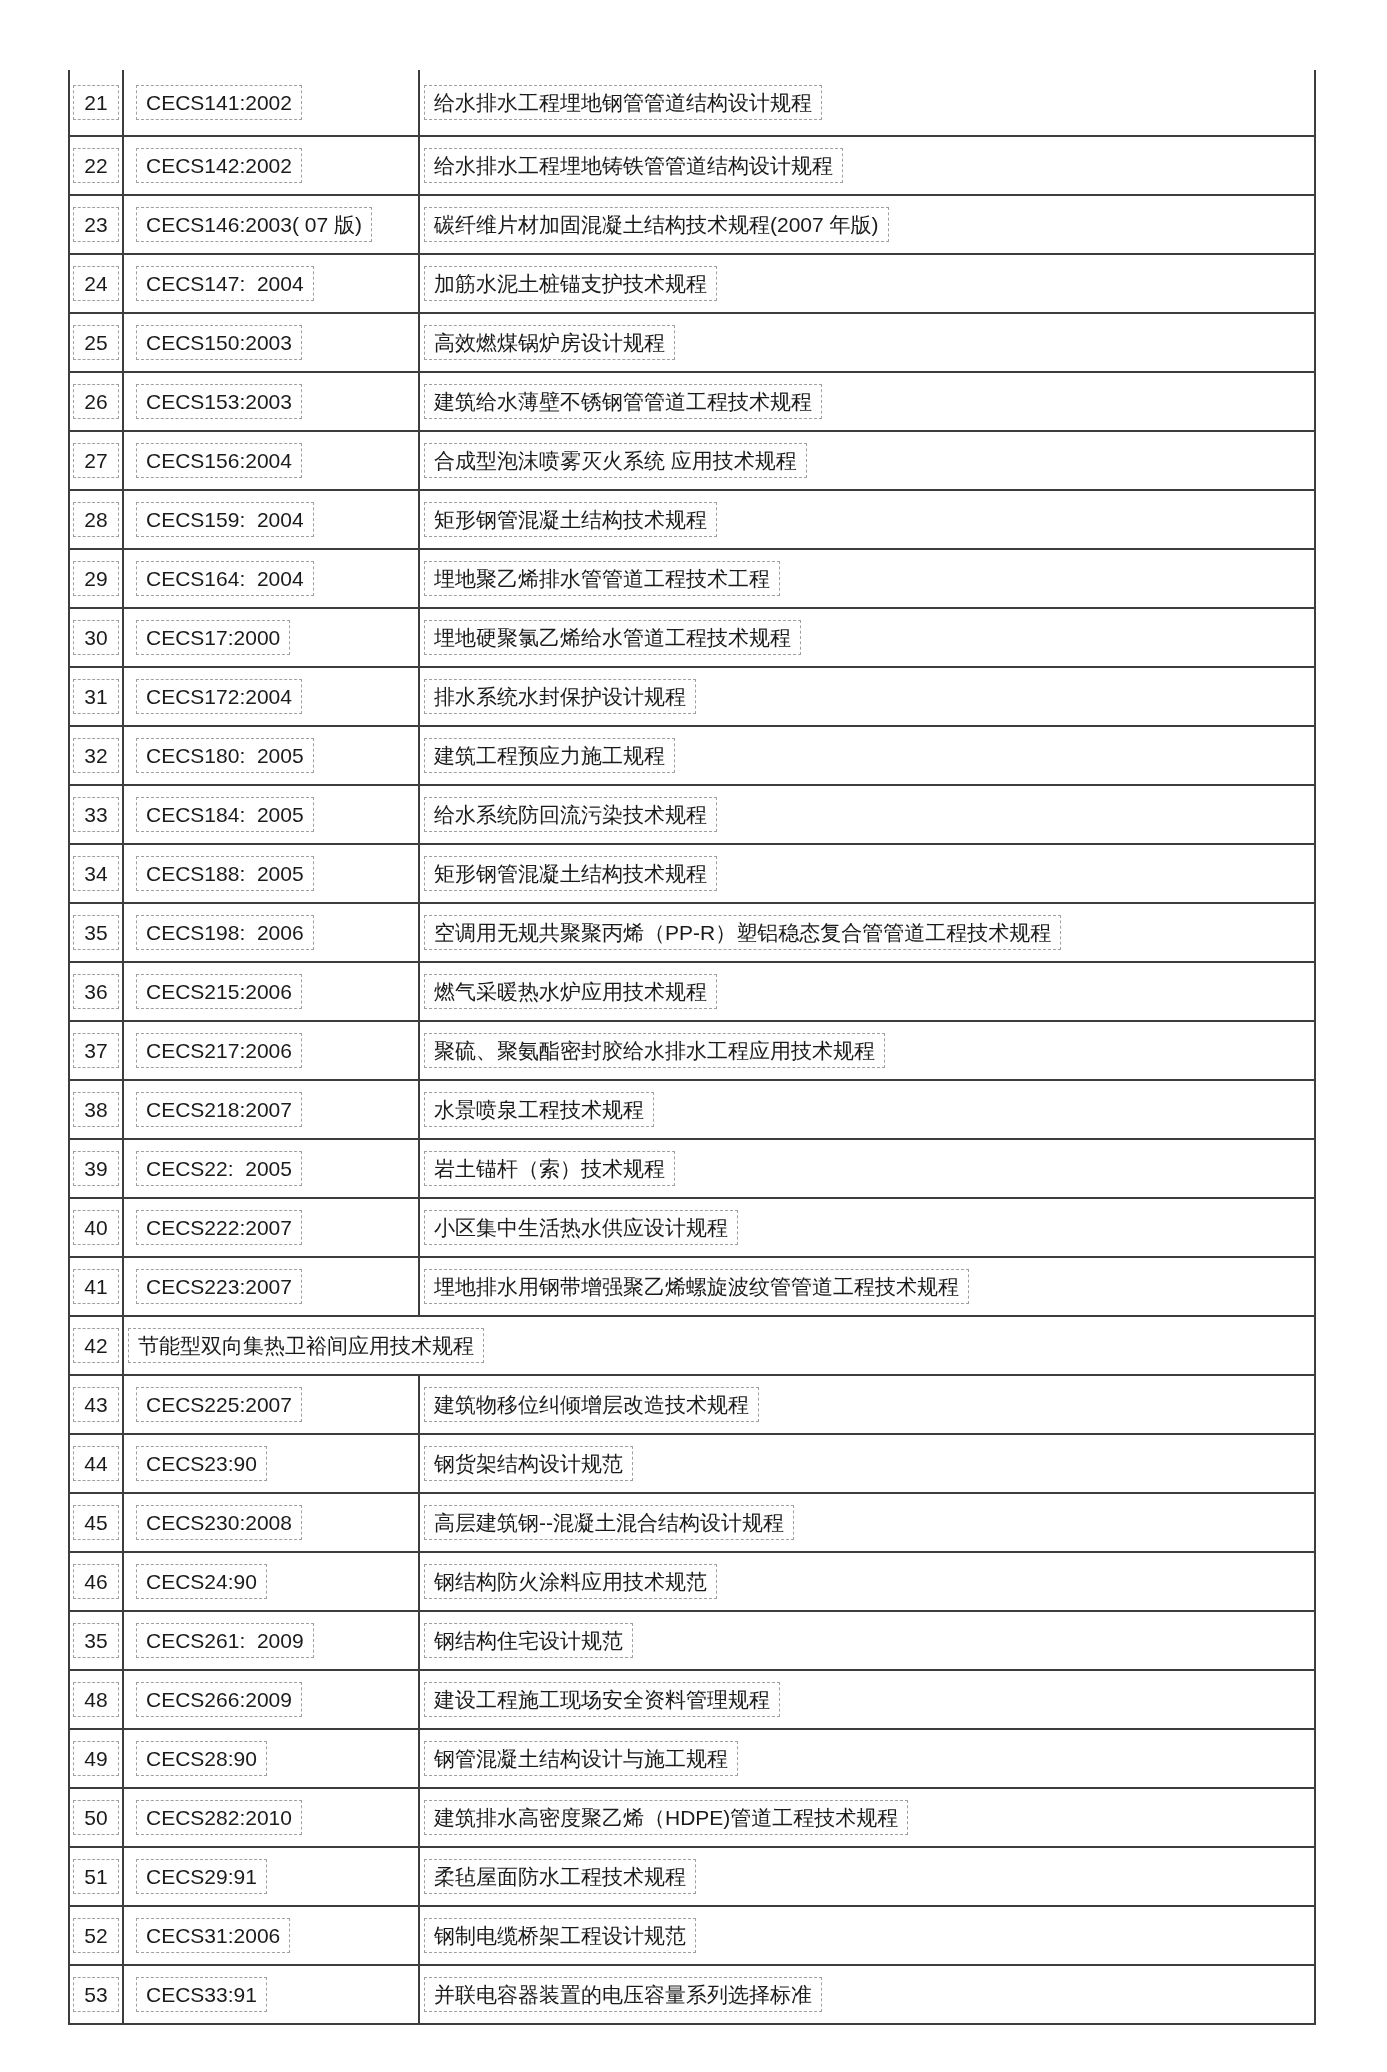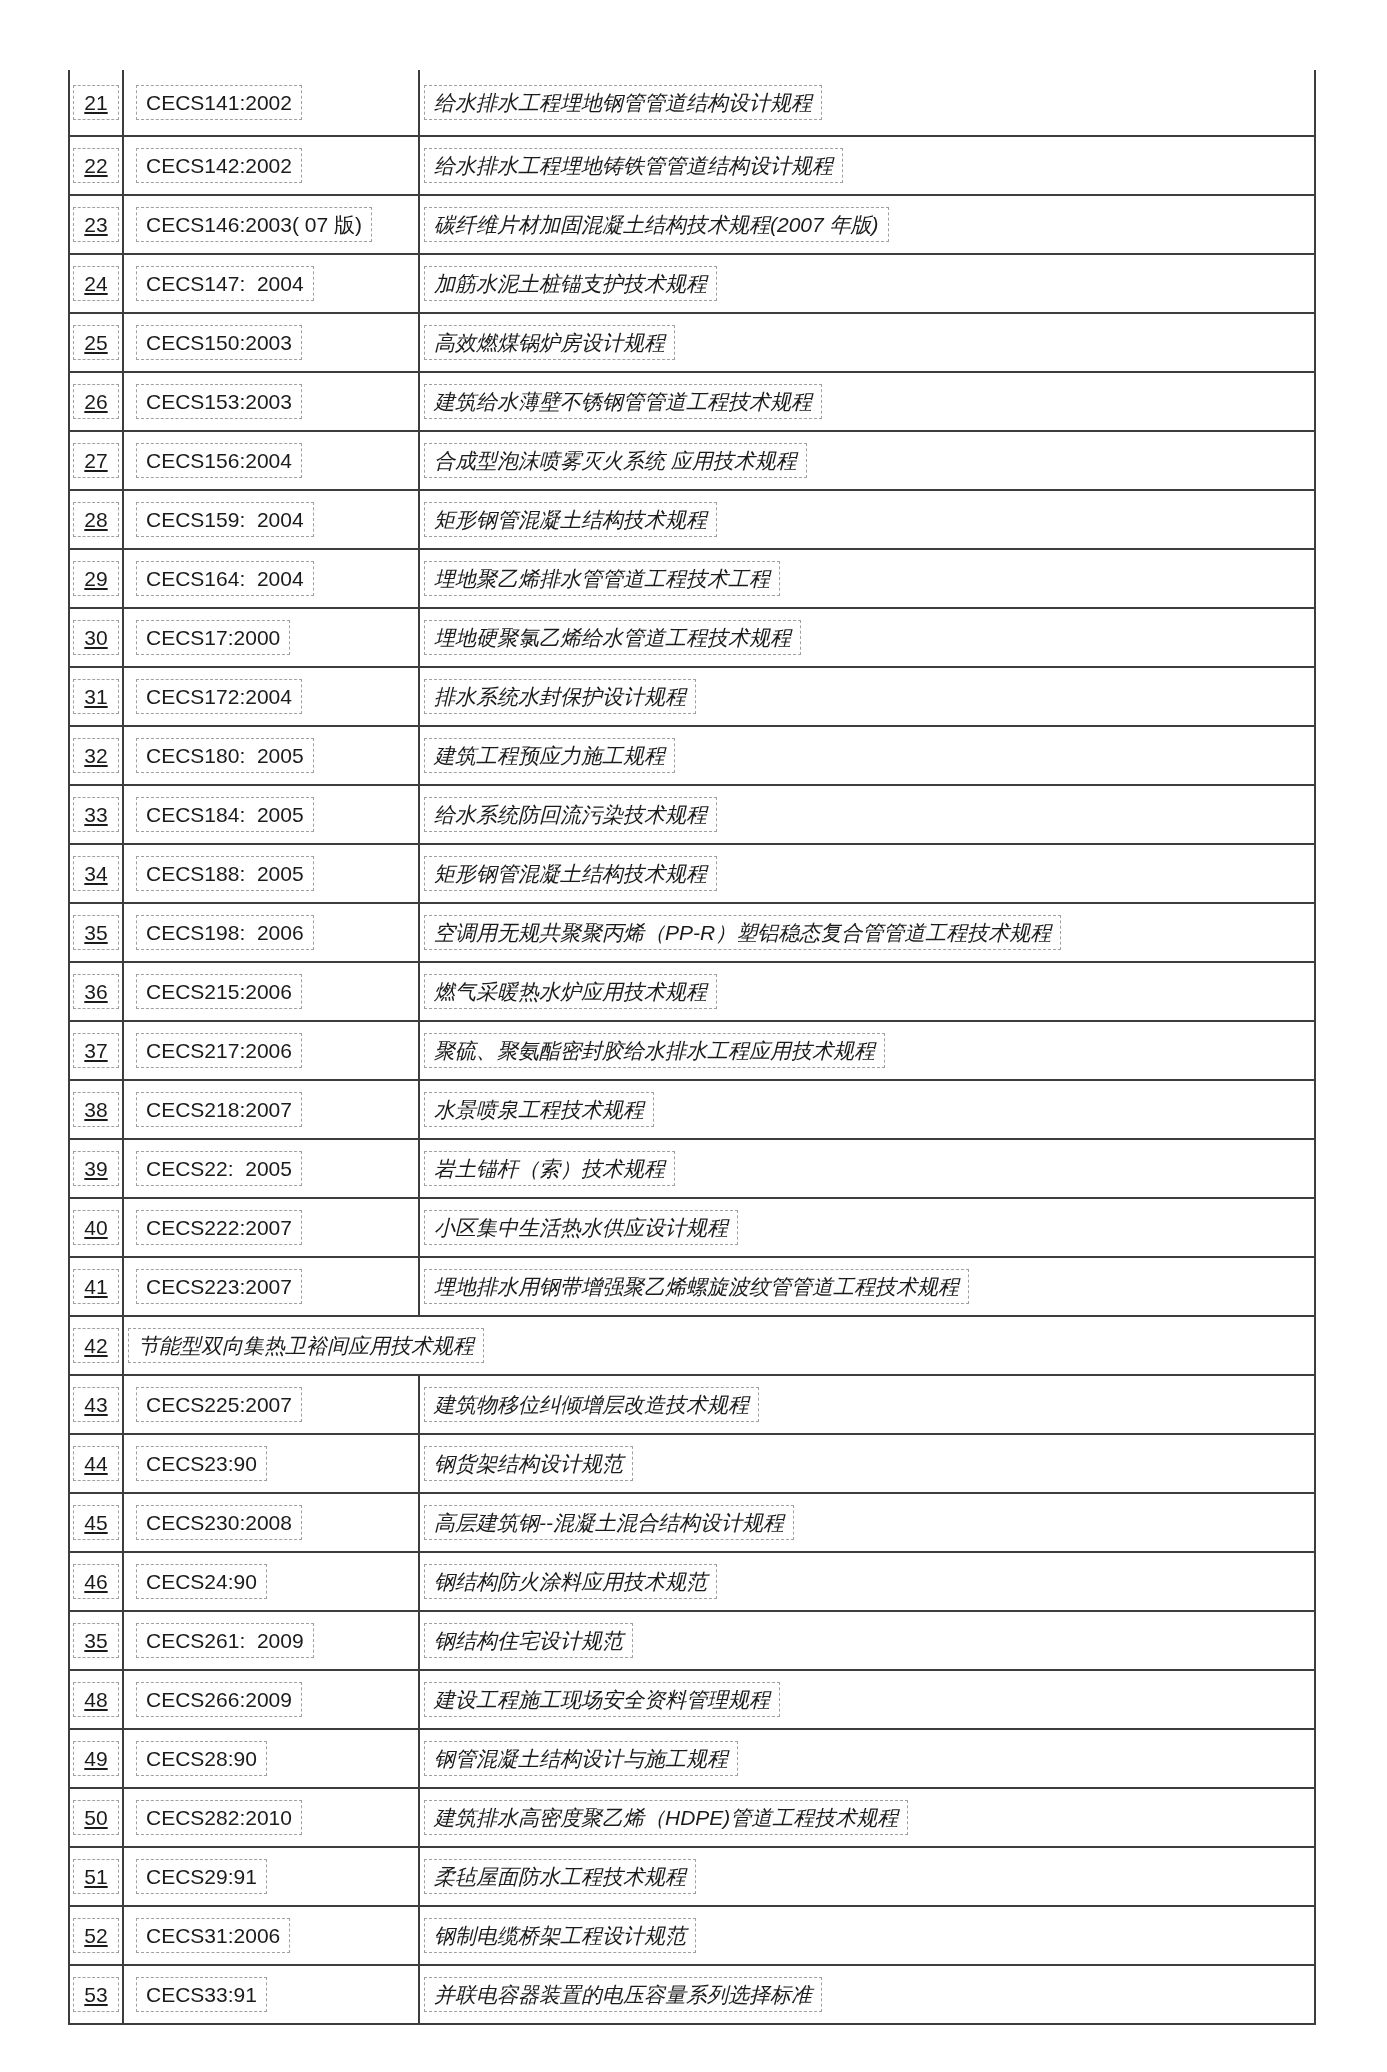--- a/index.html
+++ b/index.html
@@ -46,35 +46,33 @@
     border-right: 2px solid #3d3d3d;
   }
   .cell.code {
     width: 296px;
     border-right: 2px solid #3d3d3d;
     padding-left: 12px;
   }
   .cell.title {
     flex: 1;
     padding-left: 4px;
-    font-style: italic;
   }
   .tbox {
     display: inline-block;
     border: 1px dashed #a0a0a0;
     padding: 5px 9px;
     font-size: 21px;
     line-height: 1.1;
     color: #1b1b1b;
     white-space: pre;
   }
   .num-box {
     min-width: 26px;
     text-align: center;
-    text-decoration: underline;
   }
 </style>
 </head>
 <body>
 
 <div class="page">
   <div class="std-table" id="std-table">
       <div class="row">
         <div class="cell num">
           <span class="tbox num-box">21</span>

